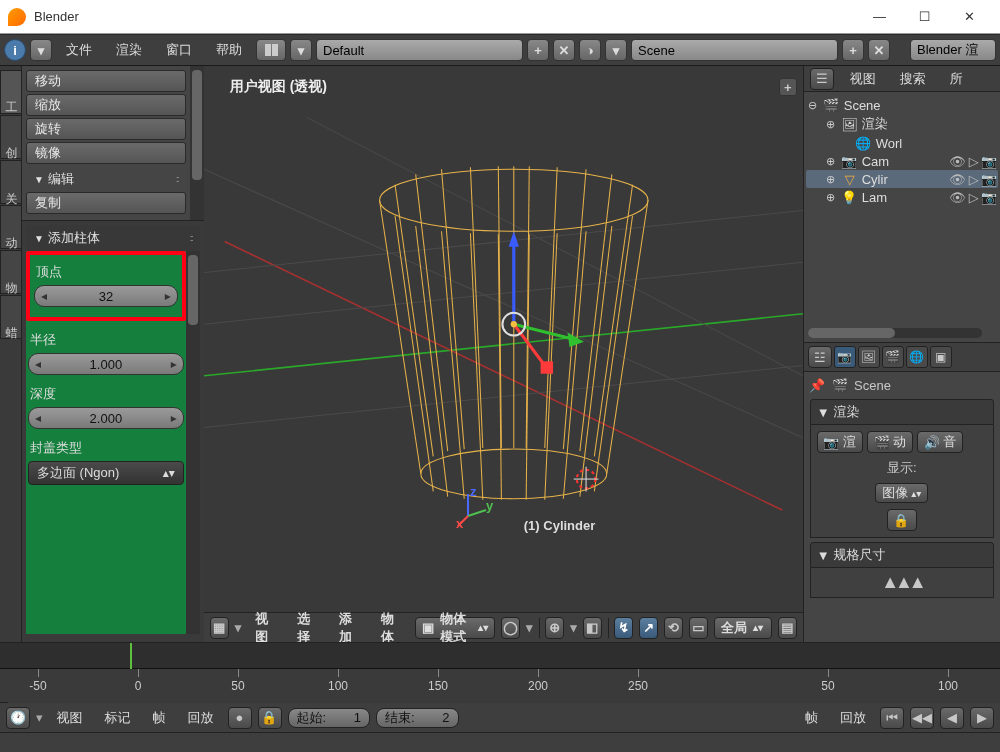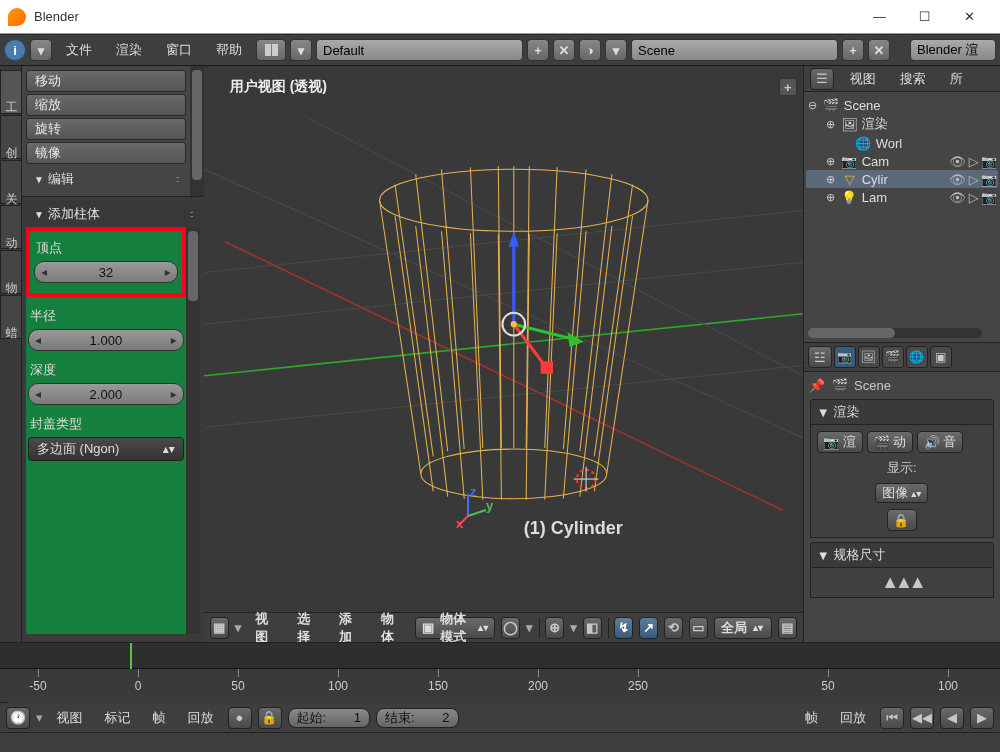--- a/index.html
+++ b/index.html
@@ -45,21 +45,21 @@
 .hl { border:4px solid #ff0015; border-radius:2px; padding:4px 4px; margin:-4px -2px 6px -2px;}
 .selectfield { height:24px; background:linear-gradient(#4a4a4a,#333); border:1px solid #222; border-radius:4px; display:flex; align-items:center; padding:0 8px; color:#ddd; margin-top:2px;}
 .selectfield .dd{margin-left:auto; font-size:12px; display:flex; flex-direction:column; line-height:6px;}
 .scroller { width:14px; background:#333; position:relative;}
 .scroller .thumb{position:absolute; left:2px; right:2px; background:#666; border-radius:4px;}
 
 
 .viewport { flex:1; position:relative; background:#393939; overflow:hidden; }
 .vp-label { position:absolute; top:12px; left:26px; color:#eee; font-size:14px; }
 .vp-plus { position:absolute; top:12px; right:6px; width:18px;height:18px; background:#555; border:1px solid #333; color:#ccc; display:flex; align-items:center; justify-content:center; border-radius:3px;}
-.obj-label { position:absolute; left:320px; top:452px; color:#ddd; font-size:18px;}
+.obj-label { position:absolute; left:320px; top:452px; color:#ddd; font-size:13px;}
 .gizmo-label { position:absolute; left:252px; top:422px; }
 svg.grid { position:absolute; inset:0; }
 
 
 .vpheader{ height:30px; background:#3e3e3e; display:flex; align-items:center; gap:6px; padding:0 6px; border-top:1px solid #222;}
 .hdrbtn { padding:3px 8px; color:#ddd; cursor:pointer;}
 .modefield{ height:22px; background:linear-gradient(#6a6a6a,#4a4a4a); border:1px solid #222; border-radius:4px; display:flex; align-items:center; padding:0 6px; color:#ddd; gap:6px;}
 .iconbtn { width:24px; height:22px; background:linear-gradient(#6a6a6a,#4a4a4a); border:1px solid #222; border-radius:4px; display:flex; align-items:center; justify-content:center;}
 .iconbtn.active{background:linear-gradient(#5b7f9f,#3a5a7a); color:#fff;}
 .sep{width:1px;height:20px;background:#222;}
@@ -164,20 +164,21 @@
       <div class="upper" style="flex:1;">
         <div class="tpbtn">移动</div>
         <div class="tpbtn">缩放</div>
         <div class="tpbtn">旋转</div>
         <div class="tpbtn">镜像</div>
         <div class="tpheader">
           <span class="tri">▼</span>
           <span>编辑</span>
           <span class="grip">::::</span>
         </div>
+        <div class="tpbtn">复制</div>
       </div>
       <div class="scroller">
           <div class="thumb" style="top:4px;height:110px;"></div>
         </div>
     </div>
 
     <div class="op-panel">
       <div class="tpheader" style="background:#383838;">
         <span class="tri">▼</span>
         <span>添加柱体</span>

